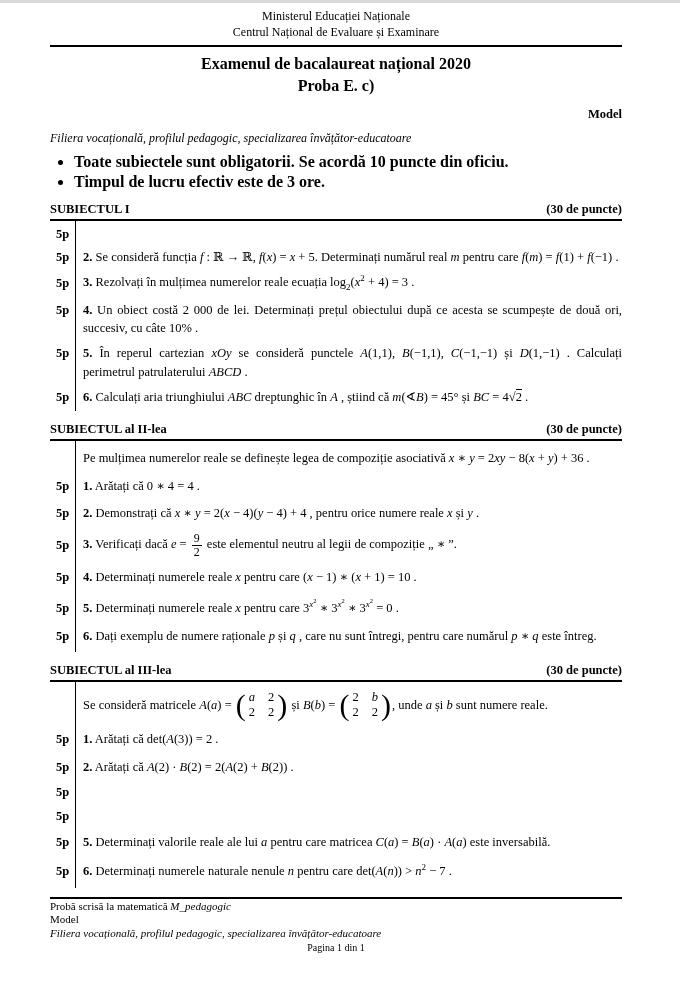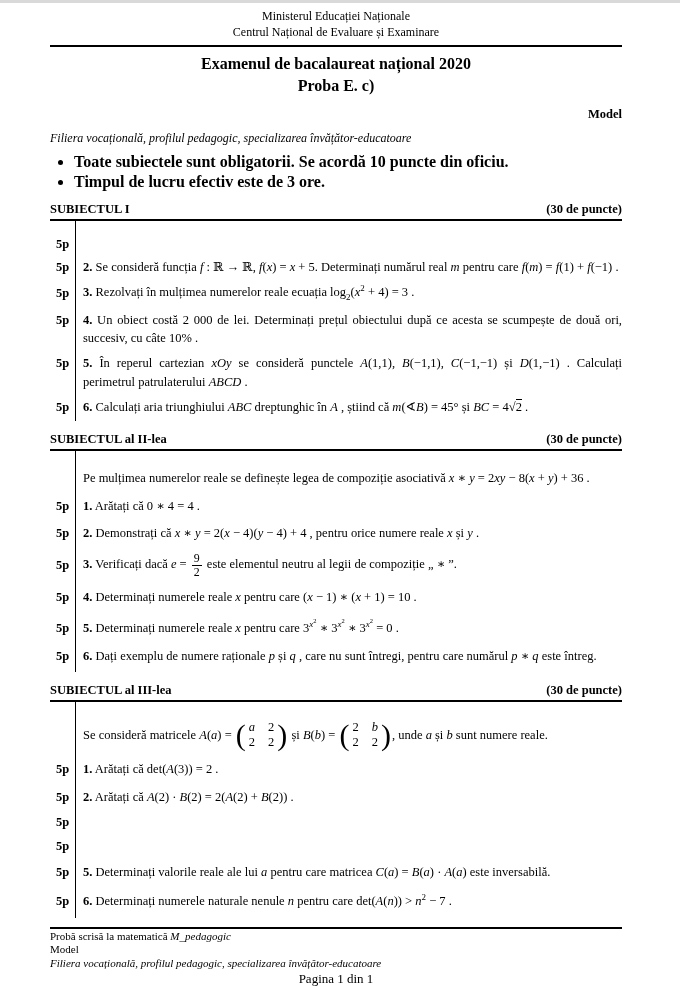--- a/index.html
+++ b/index.html
@@ -18,21 +18,21 @@
   .titles{text-align:center;font-weight:bold;font-size:16px;margin-top:8px;}
   .titles .t{margin:4px 0;}
   .model-line{text-align:right;font-weight:bold;margin-top:12px;}
   .filiera{font-style:italic;margin-top:9px;font-size:12px;}
   ul.instr{margin:7px 0 0 0;padding-left:24px;font-weight:bold;font-size:16px;}
   ul.instr li{margin:2px 0;}
 
   
   .sect{margin-top:11px;}
   .sect-head{display:flex;justify-content:space-between;font-weight:bold;margin-bottom:2px;}
-  .tbl-wrap{border-top:2px solid #000;position:relative;padding-top:13px;padding-bottom:2px;}
+  .tbl-wrap{border-top:2px solid #000;position:relative;padding-top:3px;padding-bottom:2px;}
   .vline{position:absolute;left:25px;top:0;bottom:0;width:1px;background:#000;}
   .row{display:flex;align-items:baseline;padding:3px 0;}
   .sect2 .row,.sect3 .row{padding:4.5px 0;}
   .row .pts{width:25px;flex:0 0 25px;font-weight:bold;text-align:center;box-sizing:border-box;}
   .row .itx{flex:1;padding-left:8px;text-align:justify;line-height:1.5;}
 
   sup{font-size:0.72em;}
   sub{font-size:0.72em;}
 
   
@@ -47,21 +47,21 @@
 
   
   .rt{white-space:nowrap;}
   .rt .ov{border-top:1px solid #000;}
 
   
   .footer{margin-top:9px;}
   .f-rule{border:0;border-top:2px solid #000;margin:0 0 1px 0;}
   .f-row1{display:flex;justify-content:space-between;font-size:11px;line-height:1.25;flex-direction:column;}
   .f-left2{font-style:italic;font-size:11px;line-height:1.25;}
-  .f-page{text-align:center;font-size:13px;line-height:1.3;}
+  .f-page{text-align:center;font-size:10px;line-height:1.3;}
 </style>
 </head>
 <body>
 
 <div class="scan-top"></div>
 
 <div class="page">
 
   <div class="hdr">
     <div>Ministerul Educației Naționale</div>

